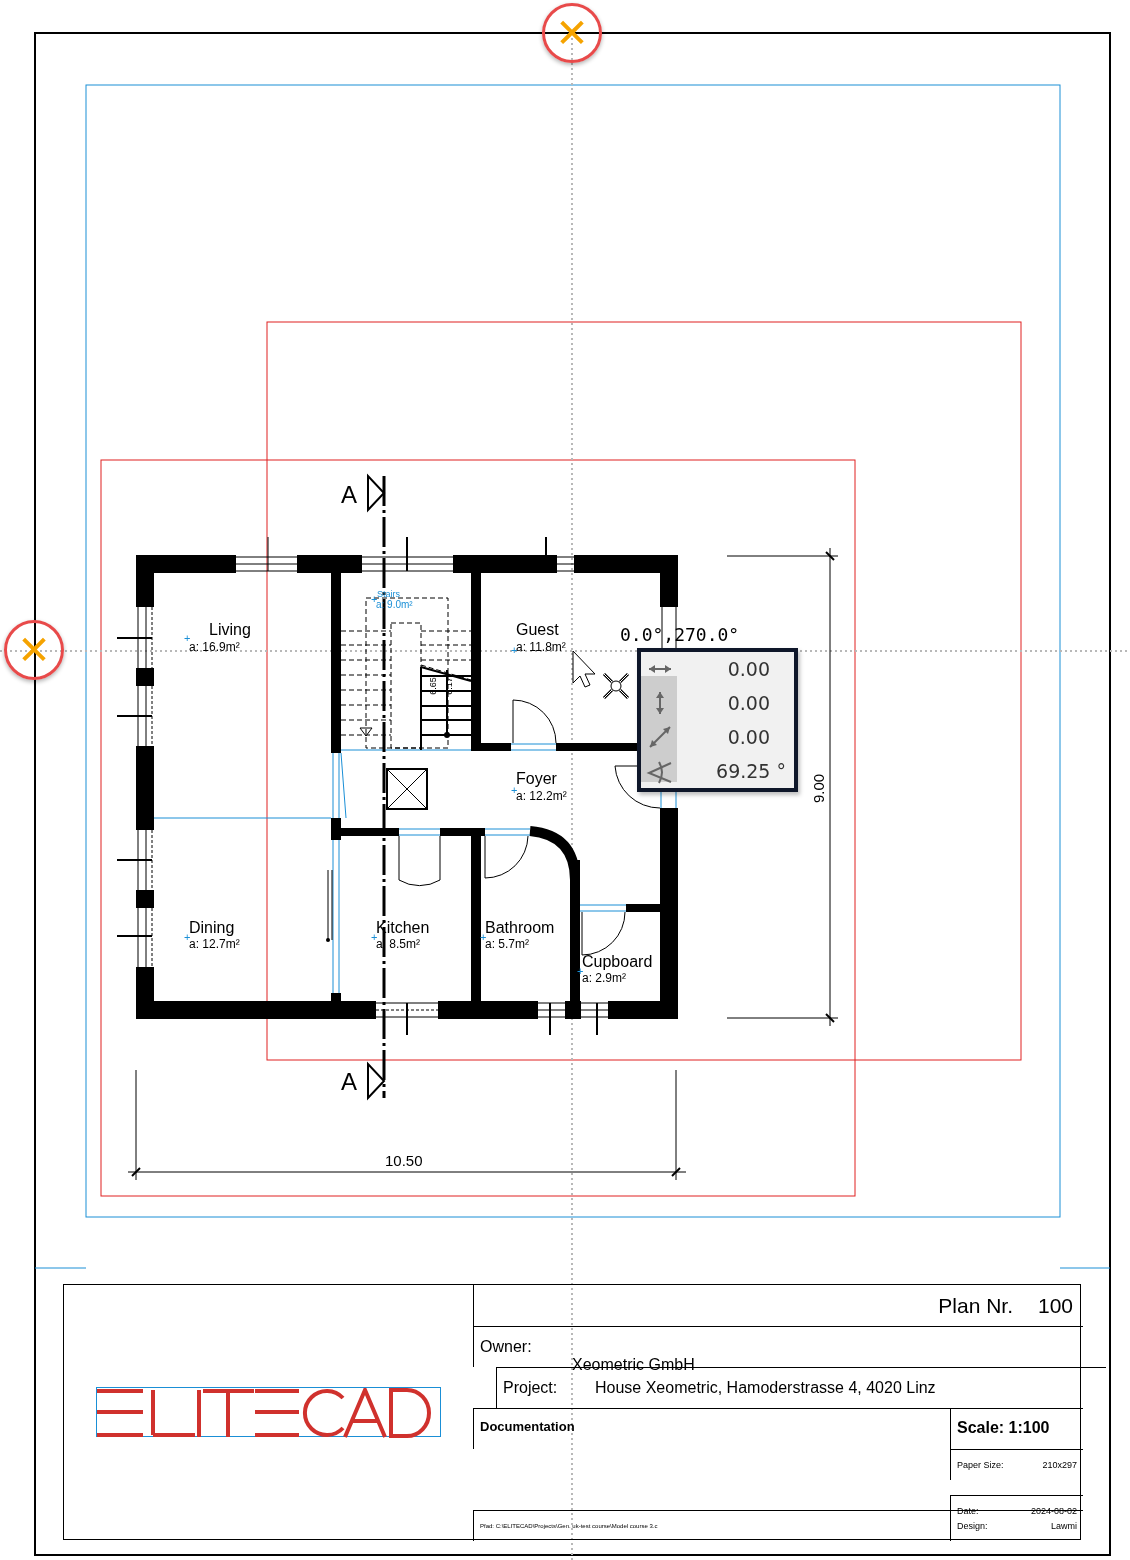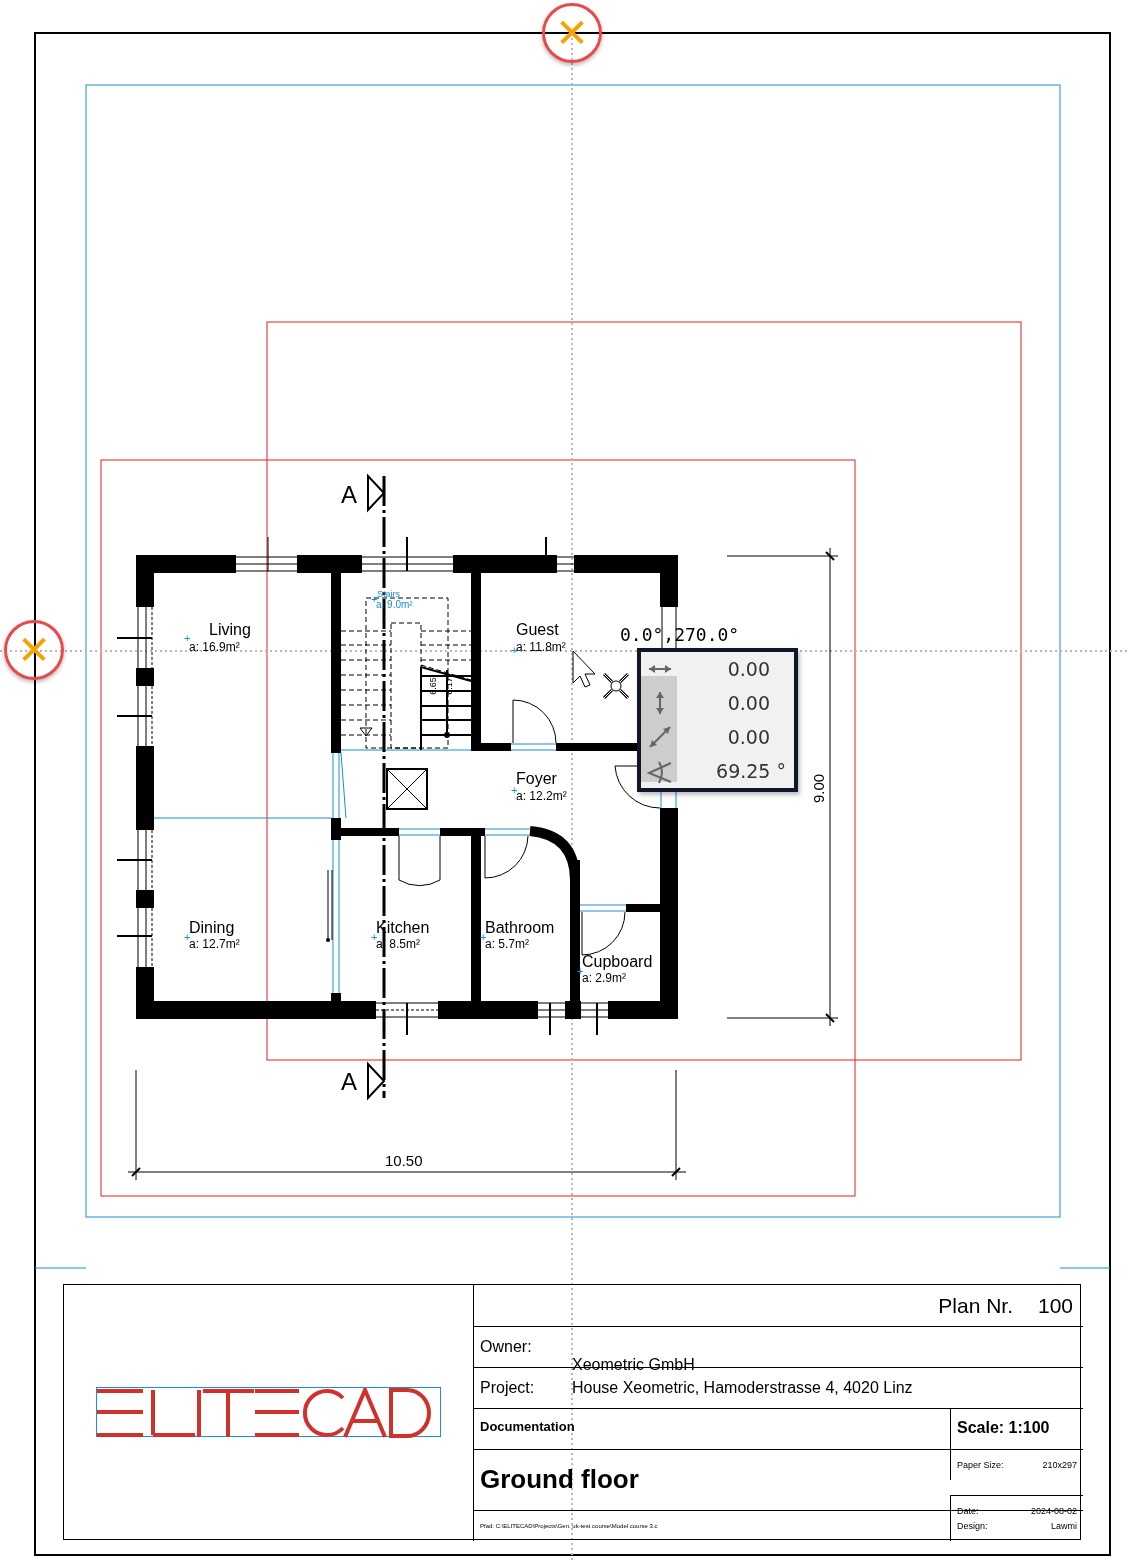--- a/index.html
+++ b/index.html
@@ -310,32 +310,29 @@
   <div class="tb">
 
     <div class="tb-cell" style="left:409px;top:-1px;width:610px;height:42px;border-top:none;padding-left:36px;">
       <span class="abs" style="right:70px;top:10px;font-size:21px;">Plan Nr.</span>
       <span class="abs" style="right:10px;top:10px;font-size:21px;">100</span>
     </div>
     <div class="tb-cell" style="left:409px;top:41px;width:610px;height:41px;">
       <span class="abs" style="left:6px;top:11px;font-size:16px;">Owner:</span>
       <span class="abs" style="left:98px;top:11px;font-size:16px;margin-top:18px;">Xeometric GmbH</span>
     </div>
-    <div class="tb-cell" style="left:409px;top:82px;width:610px;height:41px;">
+    <div class="tb-cell" style="left:432px;top:82px;width:610px;height:41px;">
       <span class="abs" style="left:6px;top:11px;font-size:16px;">Project:</span>
       <span class="abs" style="left:98px;top:11px;font-size:16px;">House Xeometric, Hamoderstrasse 4, 4020 Linz</span>
     </div>
     <div class="tb-cell" style="left:409px;top:123px;width:477px;height:41px;">
       <span class="abs" style="left:6px;top:10px;font-size:13px;font-weight:bold;">Documentation</span>
     </div>
     <div class="tb-cell" style="left:886px;top:123px;width:133px;height:41px;">
       <span class="abs" style="left:6px;top:10px;font-size:16px;font-weight:bold;">Scale: 1:100</span>
-    </div>
-    <div class="tb-cell" style="left:409px;top:164px;width:477px;height:61px;">
-      <span class="abs" style="left:6px;top:14px;font-size:26px;font-weight:bold;">Ground floor</span>
     </div>
     <div class="tb-cell" style="left:886px;top:164px;width:133px;height:31px;">
       <span class="abs" style="left:6px;top:10px;font-size:9px;">Paper Size:</span>
       <span class="abs" style="right:6px;top:10px;font-size:9px;">210x297</span>
     </div>
     <div class="tb-cell" style="left:886px;top:210px;width:133px;height:30px;">
       <span class="abs" style="left:6px;top:10px;font-size:9px;">Date:</span>
       <span class="abs" style="right:6px;top:10px;font-size:9px;">2024-08-02</span>
     </div>
     <div class="tb-cell" style="left:409px;top:225px;width:477px;height:31px;">

